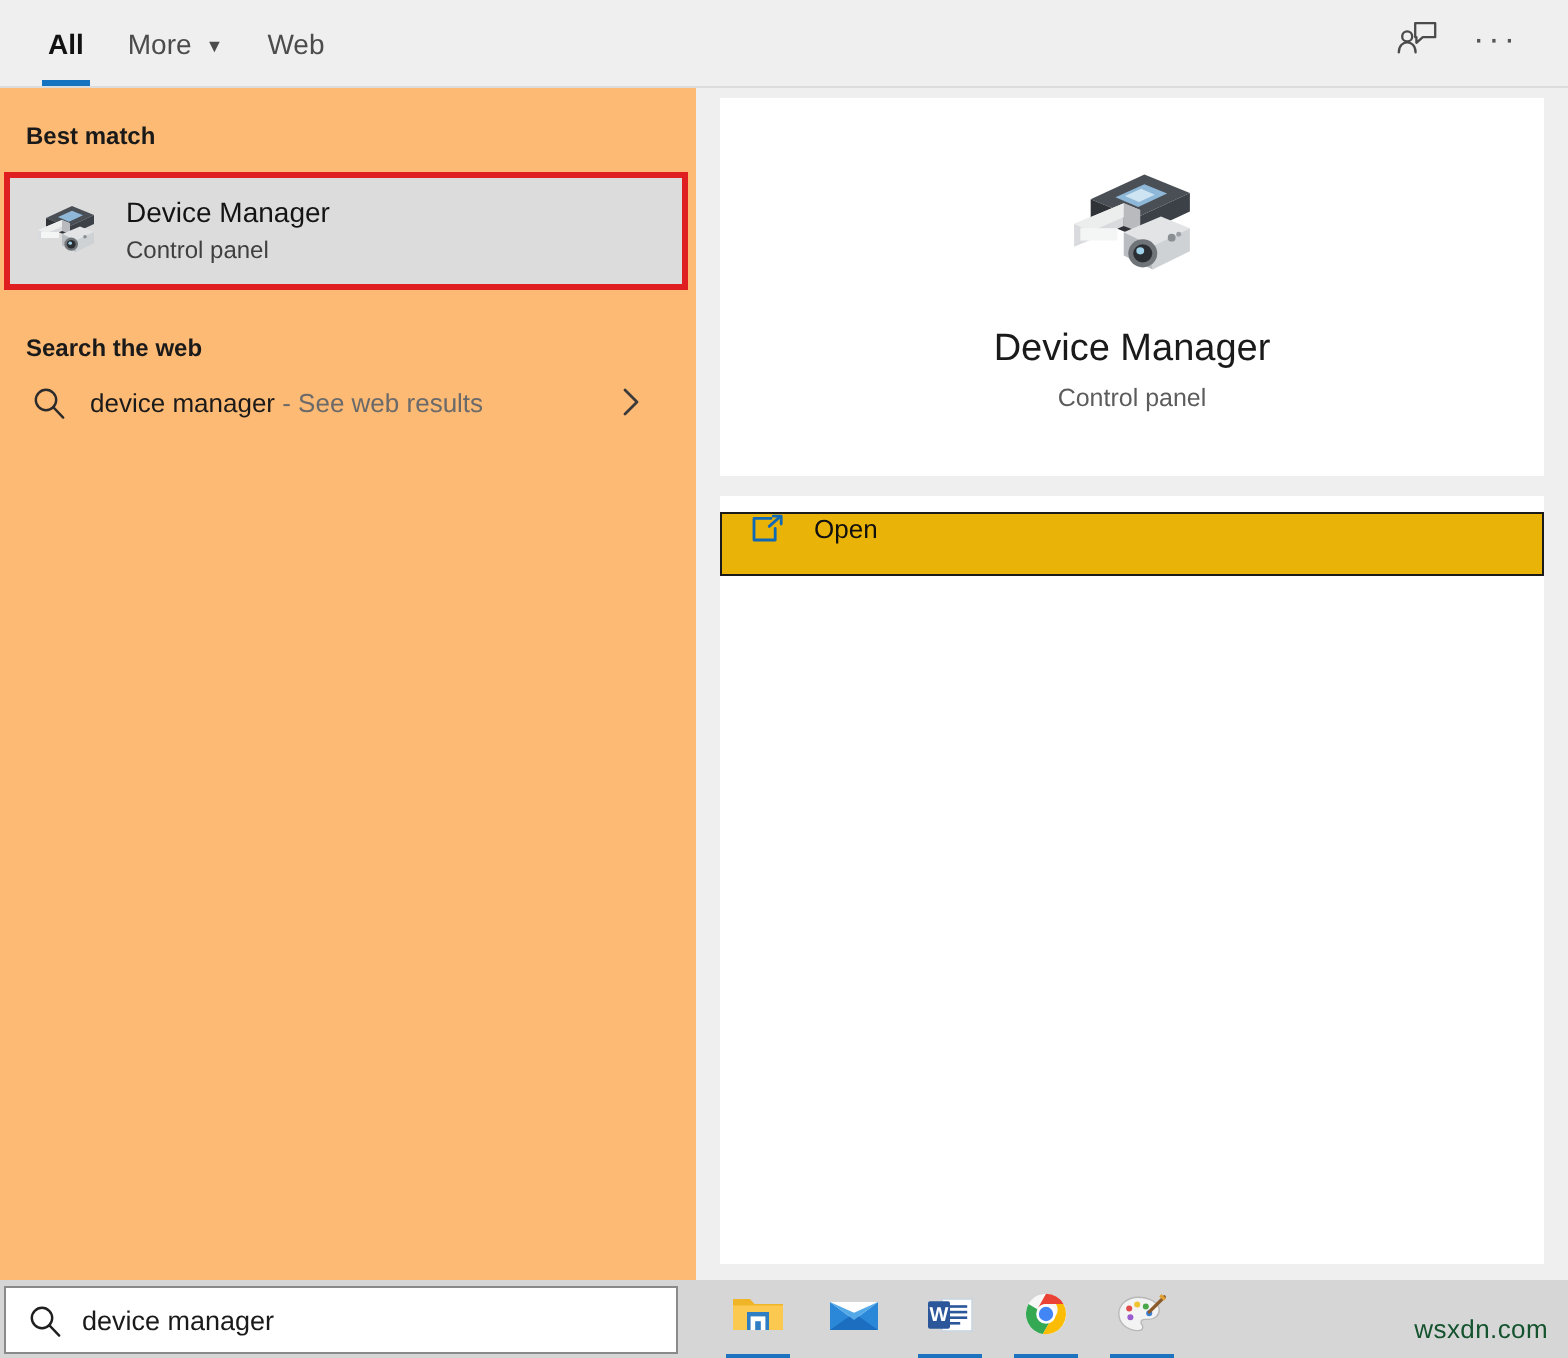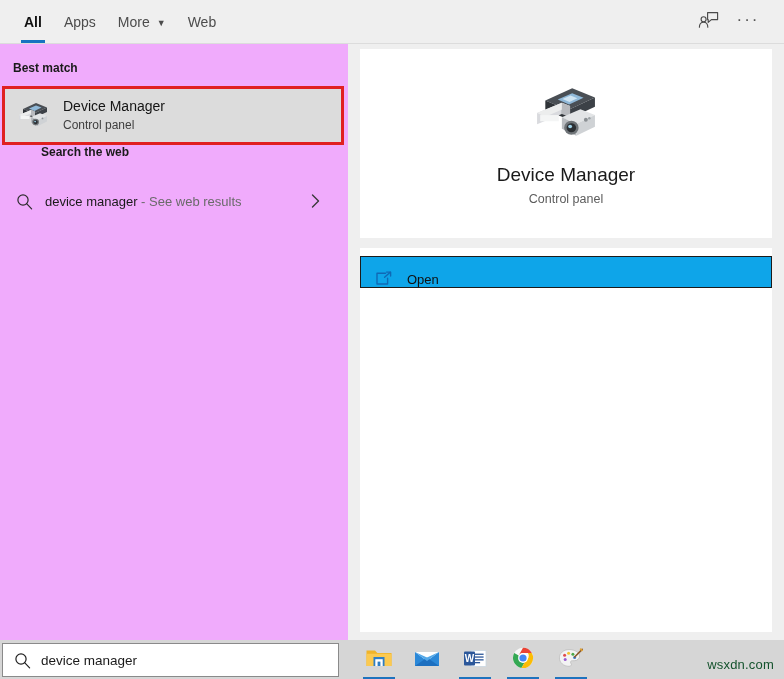--- a/index.html
+++ b/index.html
@@ -30,21 +30,21 @@
     height: 640px;
     background: #ffffff;
     display: flex;
   }
 
   
   .left-col {
     position: relative;
     width: 348px;
     height: 640px;
-    background: #f0abfc;
+    background: #fdba74;
     box-sizing: border-box;
   }
 
   .tabbar {
     position: relative;
     height: 44px;
     background: #efefef;
     display: flex;
     align-items: flex-start;
     padding-left: 13px;
@@ -131,23 +131,22 @@
     padding: 0 0 0 13px;
     line-height: 1;
   }
   .sec-best {
     position: absolute;
     top: 62px;
     left: 0;
   }
   .sec-web {
     position: absolute;
-    top: 146px;
-    left: 0;
-    margin-left: 28px;
+    top: 168px;
+    left: 0;
   }
 
   
   .best-row {
     position: absolute;
     left: 3px;
     top: 87px;
     width: 340px;
     height: 56px;
     background: #dcdcdc;
@@ -275,25 +274,25 @@
     width: 412px;
     height: 384px;
     background: #ffffff;
   }
   .open-btn {
     position: absolute;
     left: 0;
     top: 8px;
     width: 412px;
     height: 32px;
-    background: #0ea5e9;
+    background: #eab308;
     border: 1px solid #1b1b1b;
     box-sizing: border-box;
     display: flex;
-    align-items: flex-end;
+    align-items: flex-start;
     cursor: default;
   }
   .open-icon {
     width: 46px;
     display: flex;
     align-items: center;
     justify-content: center;
     color: #1069b5;
   }
   .open-label {
@@ -377,23 +376,20 @@
 
 <div id="app">
 
   <div class="flyout">
 
     <div class="left-col">
 
       <div class="tabbar">
         <div class="tab active">
           <span>All</span>
-        </div>
-        <div class="tab">
-          <span>Apps</span>
         </div>
         <div class="tab">
           <span>More</span>
           <span class="caret">▼</span>
         </div>
         <div class="tab">
           <span>Web</span>
         </div>
       </div>
 

